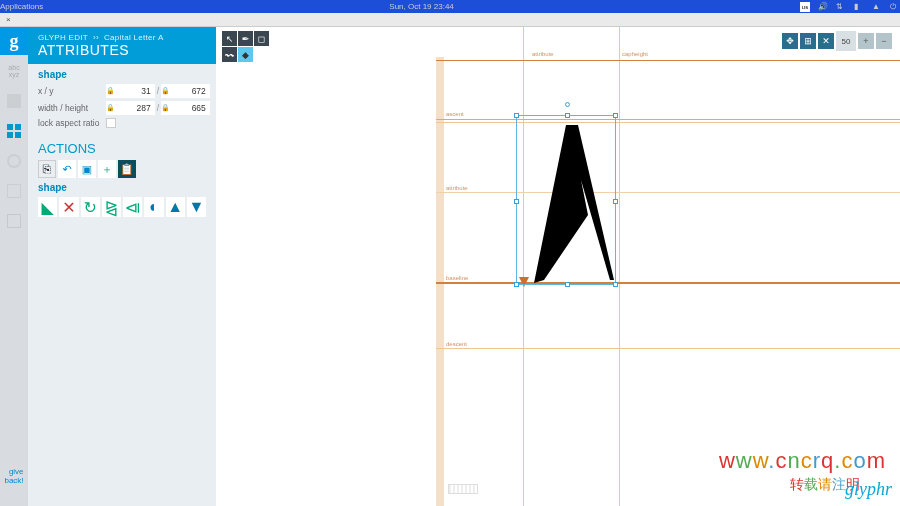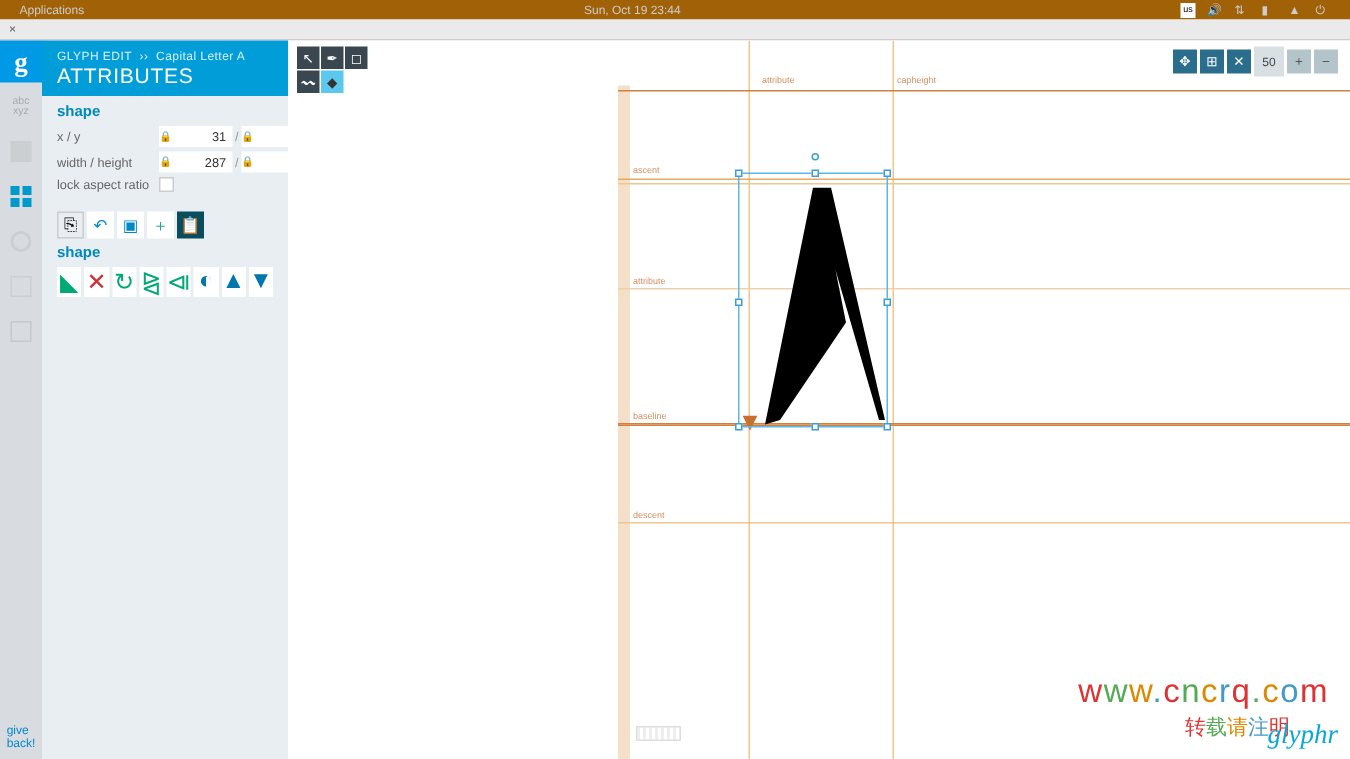--- a/index.html
+++ b/index.html
@@ -1,41 +1,41 @@
 <!DOCTYPE html>
 <html><head>
 <meta charset="utf-8">
 <style>
 * { margin: 0; padding: 0; box-sizing: border-box; font-family: Arial, sans-serif; }
 body { width: 900px; height: 506px; overflow: hidden; background: #fff; position: relative; }
 
-.topbar { height: 13px; background: #a16207; color: #ccc; font-size: 8px; display: flex; align-items: center; padding: 0 13px; }
+.topbar { height: 13px; background: #1d4ed8; color: #ccc; font-size: 8px; display: flex; align-items: center; padding: 0 0; }
 .topbar-left { flex: 0 0 auto; }
 .topbar-center { flex: 1; text-align: center; }
 .topbar-right { display: flex; gap: 8px; }
 .topbar-icon { width: 10px; height: 10px; display: inline-block; }
 
 .browserbar { height: 14px; background: #eaeaea; color: #555; font-size: 8px; display: flex; align-items: center; padding: 0 6px; border-bottom: 1px solid #ccc; }
 .browserbar-title { flex: 1; text-align: center; }
 
 .main { display: flex; height: calc(100% - 27px); }
 
 .iconrail { width: 28px; background: #d8dce0; display: flex; flex-direction: column; align-items: center; padding-top: 0; }
 .rail-btn { width: 28px; height: 28px; display: flex; align-items: center; justify-content: center; margin-bottom: 2px; position: relative; }
 .rail-btn.active { background: #0099e5; }
 .rail-g { font-size: 18px; font-weight: bold; color: #fff; font-family: Georgia, serif; }
 .rail-abc { font-size: 7px; color: #aaa; line-height: 1; text-align: center; }
 .rail-stack { width: 14px; height: 14px; background: #bbb; opacity: 0.4; }
 .rail-tools { width: 16px; height: 16px; }
 .rail-clock { width: 14px; height: 14px; border: 2px solid #bbb; border-radius: 50%; opacity: 0.4; }
 .rail-ruler { width: 14px; height: 14px; border: 1px solid #bbb; opacity: 0.4; }
 .rail-save { width: 14px; height: 14px; border: 1px solid #bbb; opacity: 0.6; }
-.give-back { font-size: 8px; color: #0088cc; text-align: left; line-height: 1.1; margin-top: auto; margin-bottom: 5px; }
-
-.sidebar { width: 164px; background: #e8eef2; display: flex; flex-direction: column; }
+.give-back { font-size: 8px; color: #0088cc; text-align: right; line-height: 1.1; margin-top: auto; margin-bottom: 20px; }
+
+.sidebar { width: 188px; background: #e8eef2; display: flex; flex-direction: column; }
 .sb-header { background: #009dd9; color: #fff; padding: 6px 10px; }
 .sb-breadcrumb { font-size: 8px; opacity: 0.85; letter-spacing: 0.3px; }
 .sb-title { font-size: 14px; font-weight: 300; letter-spacing: 0.5px; }
 
 .sb-section { padding: 5px 10px; }
 .sb-section-title { font-size: 10px; color: #0088bb; font-weight: bold; margin-bottom: 4px; }
 .sb-action-title { font-size: 13px; color: #0099cc; font-weight: 400; margin-bottom: 4px; }
 
 .sb-row { display: flex; align-items: center; margin-bottom: 3px; font-size: 8.5px; color: #666; }
 .sb-label { flex: 0 0 68px; }
@@ -163,20 +163,21 @@
         <span class="sb-lock">🔒</span>
         <input class="sb-num-input" value="665" style="">
       </div>
       <div class="sb-row">
         <div class="sb-label">lock aspect ratio</div>
         <div class="sb-check"></div>
       </div>
     </div>
 
     <div class="sb-section">
+      <div class="sb-action-title">ACTIONS</div>
       <div class="action-row">
         <button class="action-btn blank">⎘</button>
         <button class="action-btn" style="color:#0088cc;">↶</button>
         <button class="action-btn" style="color:#0088cc;">▣</button>
         <button class="action-btn" style="color:#2a8;">＋</button>
         <button class="action-btn" style="background:#0a4d5c;color:#fff;">📋</button>
       </div>
       <div class="sb-section-title" style="margin-top:4px;">shape</div>
       <div class="action-row">
         <div class="shape-btn" style="color:#0a7;">◣</div>

